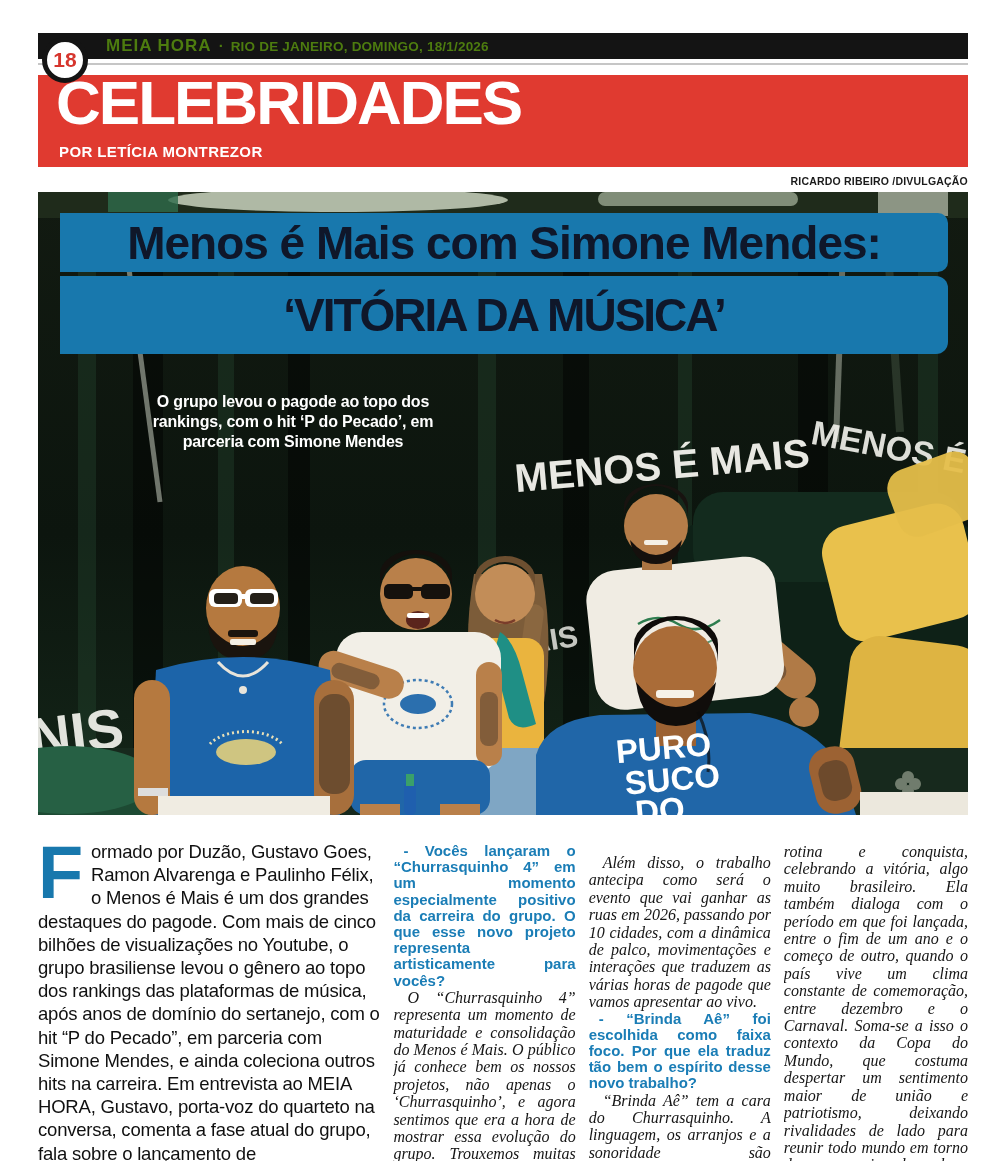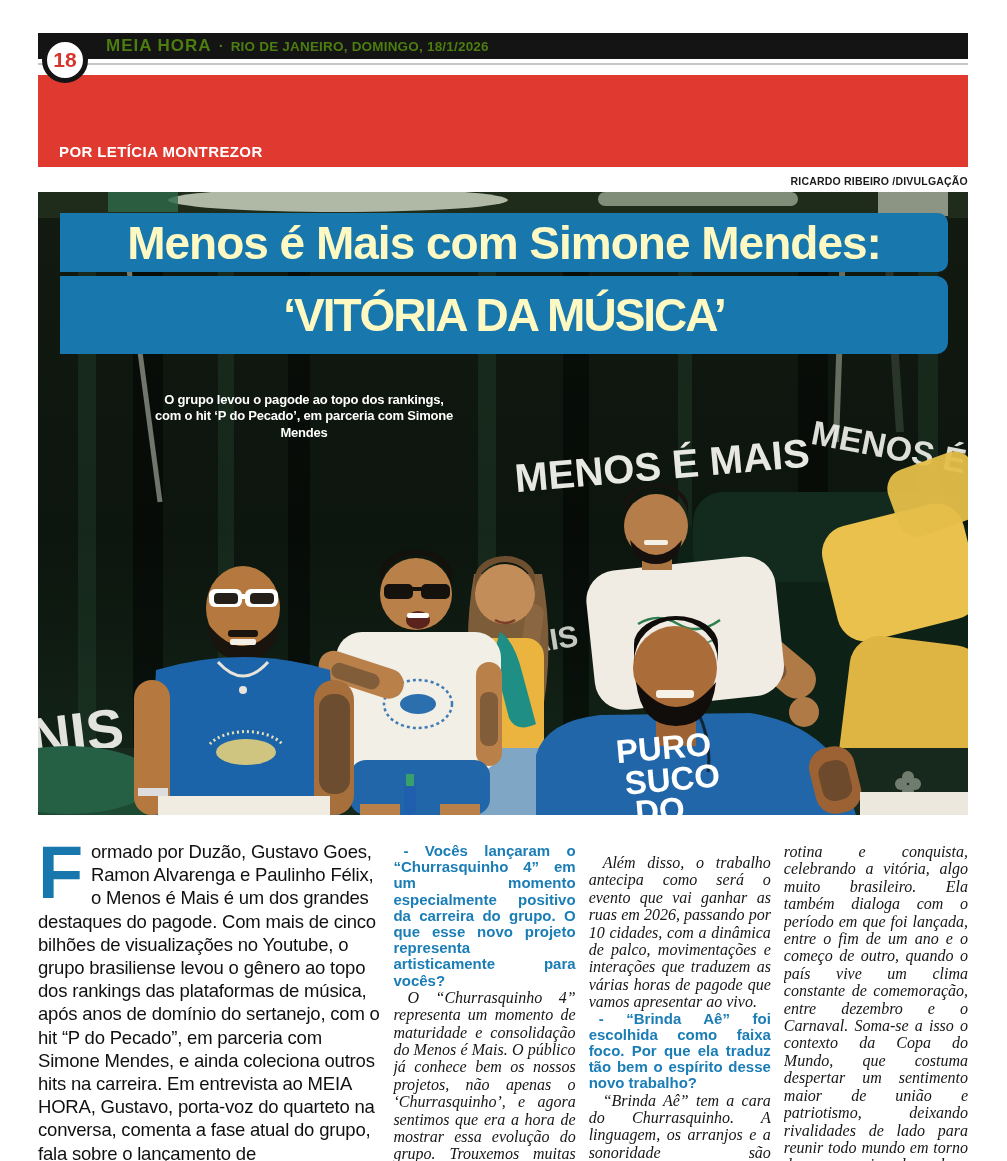--- a/index.html
+++ b/index.html
@@ -22,26 +22,26 @@
   
   .banner{position:absolute;top:75px;left:38px;width:930px;height:92px;background:#e03a30;}
   .section-title{position:absolute;top:-8px;left:18px;color:#fff;font-weight:700;font-size:62px;letter-spacing:-2px;}
   .section-byline{position:absolute;left:21px;bottom:7px;color:#fff;font-weight:700;font-size:15px;letter-spacing:.4px;}
   
   .credit{position:absolute;top:175px;left:38px;width:930px;text-align:right;font-weight:700;
     font-size:10.5px;color:#1a1a1a;letter-spacing:.2px;}
   
   .photo{position:absolute;top:192px;left:38px;width:930px;height:623px;margin:0;overflow:hidden;background:#0d150f;}
   .photo svg{position:absolute;inset:0;}
-  .hbar{position:absolute;left:22px;width:888px;background:#1878ad;color:#fef9c3;display:flex;
+  .hbar{position:absolute;left:22px;width:888px;background:#1878ad;color:#0f172a;display:flex;
     align-items:center;justify-content:center;white-space:nowrap;z-index:2;}
   .hbar1{top:21px;height:59px;border-radius:0 10px 10px 0;font-size:46px;font-weight:700;letter-spacing:-1px;}
   .hbar2{top:84px;height:78px;border-radius:0 12px 12px 0;font-size:46px;font-weight:700;letter-spacing:-2px;align-items:center;}
-  .photo-caption{position:absolute;left:116px;top:200px;width:300px;z-index:2;color:#fff;font-weight:700;
-    font-size:13px;line-height:1.26;text-align:center;letter-spacing:-.2px;}
+  .photo-caption{position:absolute;left:105px;top:200px;width:300px;z-index:2;color:#fff;font-weight:700;
+    font-size:16px;line-height:1.26;text-align:center;letter-spacing:-.2px;}
   
   .article{position:absolute;top:840px;left:38px;width:930px;height:321px;display:flex;}
   .col{overflow:hidden;}
   .col1{width:357px;margin-right:13px;font-size:18.5px;line-height:23.2px;letter-spacing:-.2px;color:#101010;}
   .col2,.col3{width:190px;margin-right:13px;}
   .col4{width:192px;}
   .col p{margin:0;}
   .dropcap{float:left;color:#1878ad;font-weight:700;font-size:74px;line-height:58px;padding:4px 8px 0 0;}
   .q{color:#1a7db6;font-weight:700;font-size:15px;line-height:16.2px;text-align:justify;text-indent:10px;margin-top:13px;}
   .q.first{margin-top:3px;}
@@ -60,20 +60,21 @@
       <span class="top-dot">·</span>
       <span class="dateline">RIO DE JANEIRO, DOMINGO, 18/1/2026</span>
     </div>
   </div>
   <div class="page-circle">
     <span>18</span>
   </div>
   <div class="top-rule"></div>
 
   <div class="banner">
+    <div class="section-title">CELEBRIDADES</div>
     <div class="section-byline">POR LETÍCIA MONTREZOR</div>
   </div>
 
   <div class="credit">RICARDO RIBEIRO /DIVULGAÇÃO</div>
 
   <figure class="photo">
     <svg viewBox="0 0 930 623" width="930" height="623" font-family="Liberation Sans, sans-serif">
       <defs>
         <linearGradient id="bgg" x1="0" y1="0" x2="0" y2="1">
           <stop offset="0" stop-color="#121a11"></stop>

